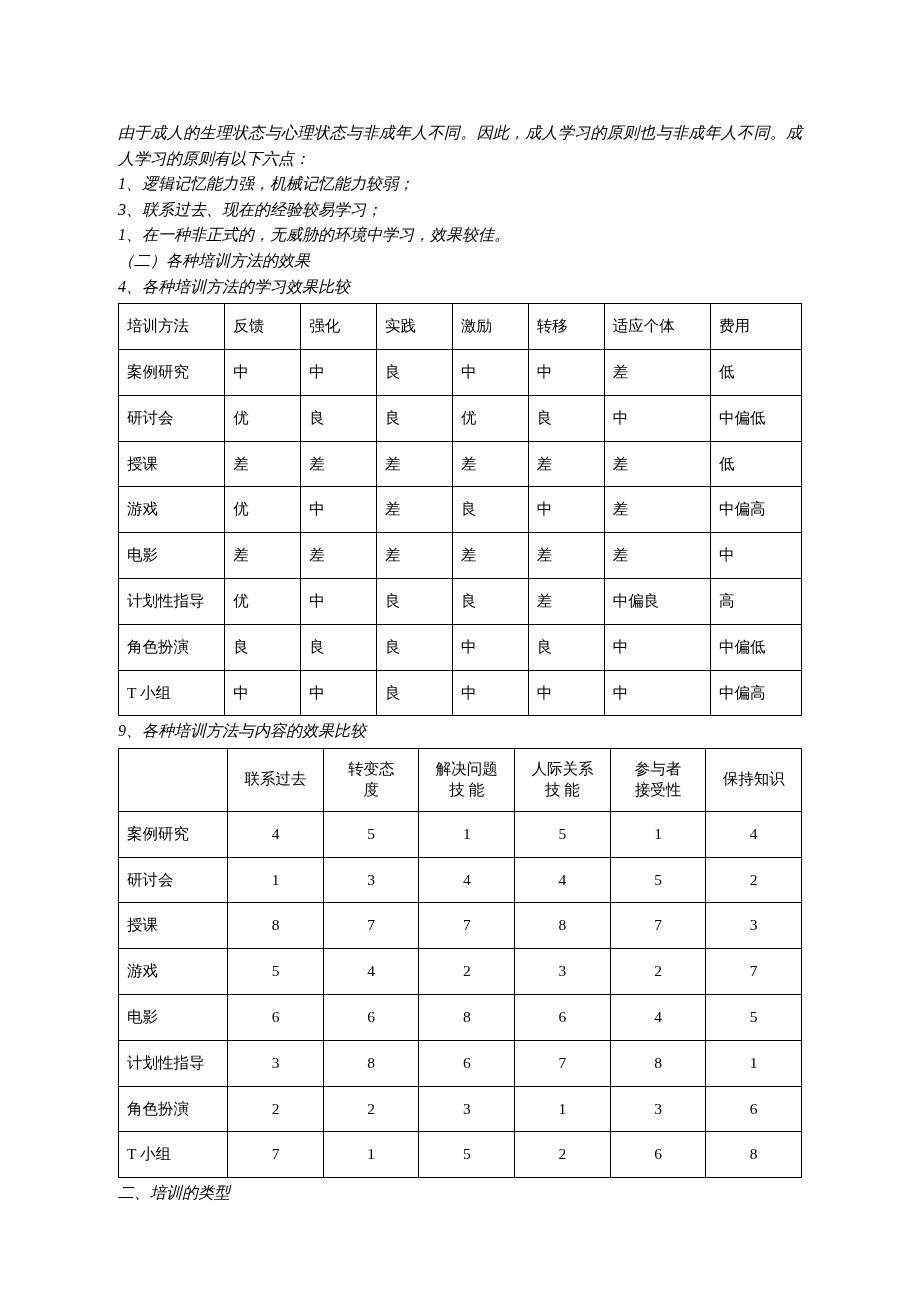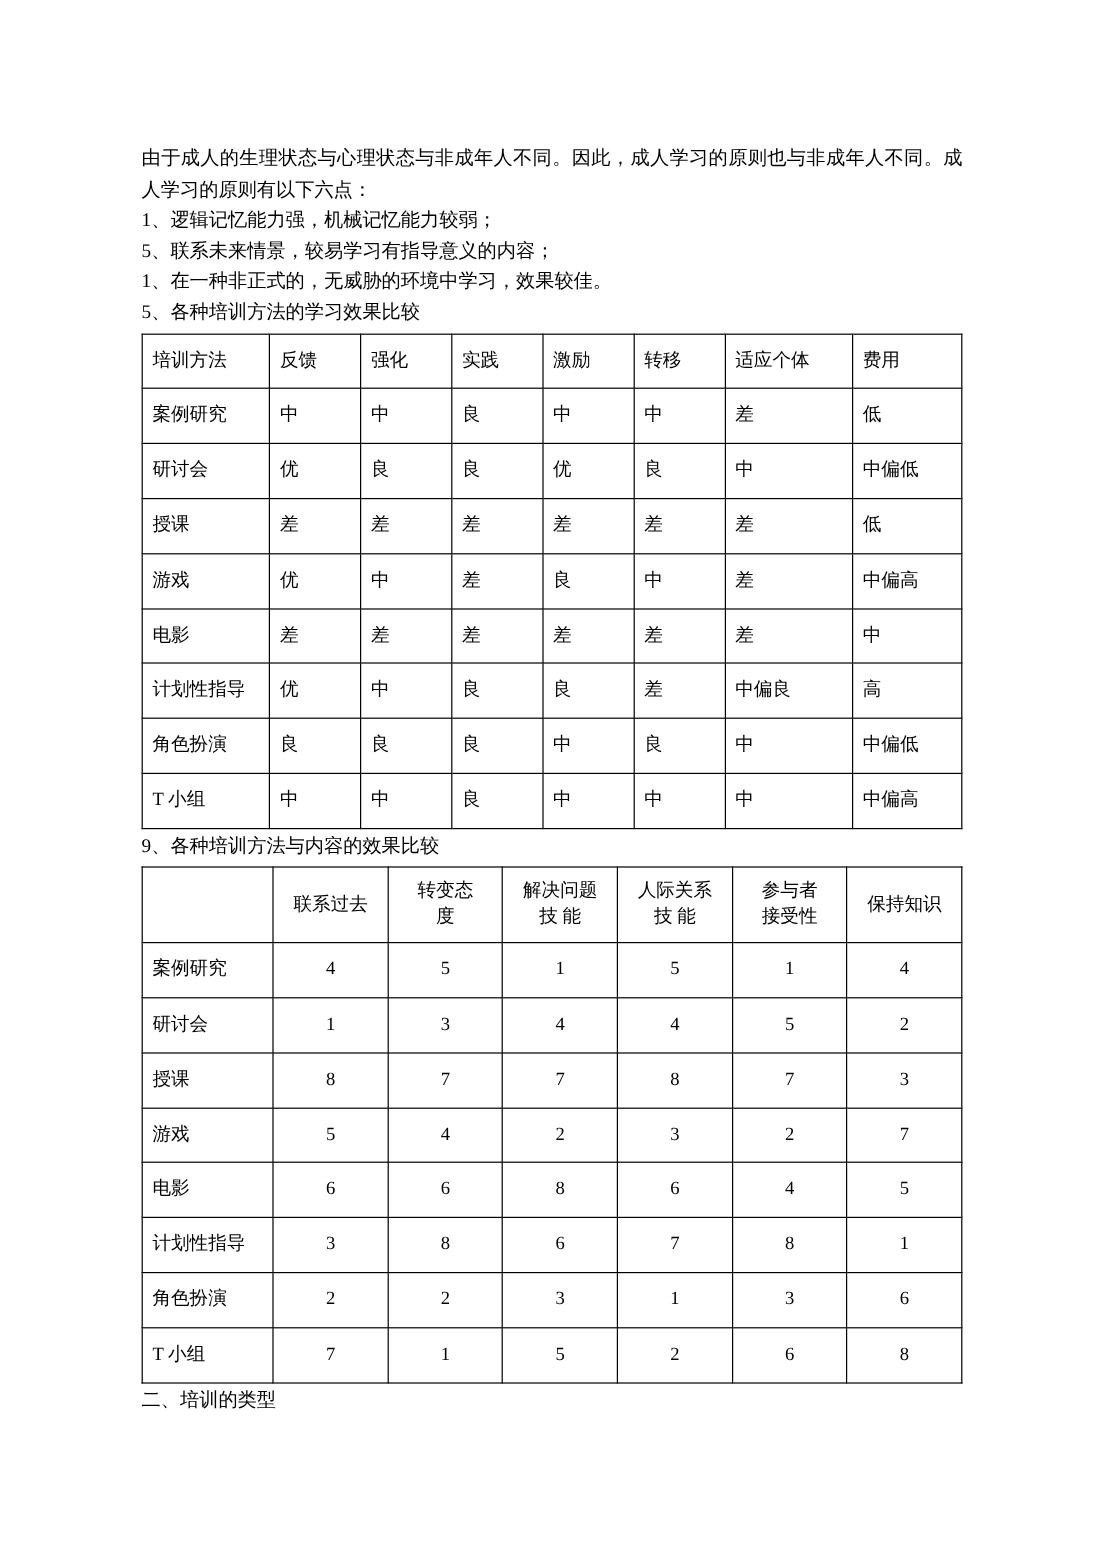--- a/index.html
+++ b/index.html
@@ -13,20 +13,21 @@
   }
   .page {
     width: 920px;
     min-height: 1302px;
     box-sizing: border-box;
     padding: 120px 118px 60px 118px;
   }
   .para {
     margin: 0;
     text-align: justify;
+    font-style: italic;
   }
   table {
     border-collapse: collapse;
     width: 100%;
     margin: 4px 0 2px 0;
     table-layout: fixed;
   }
   td, th {
     border: 1px solid #000;
     padding: 10px 8px;
@@ -46,23 +47,24 @@
     text-align: center;
   }
 </style>
 </head>
 <body>
 
 <div class="page">
 
   <p class="para">由于成人的生理状态与心理状态与非成年人不同。因此，成人学习的原则也与非成年人不同。成人学习的原则有以下六点：</p>
   <p class="para">1、逻辑记忆能力强，机械记忆能力较弱；</p>
-  <p class="para">5、联系未来情景，较易学习有指导意义的内容；</p>
+  <p class="para">3、联系过去、现在的经验较易学习；</p>
   <p class="para">1、在一种非正式的，无威胁的环境中学习，效果较佳。</p>
-  <p class="para">5、各种培训方法的学习效果比较</p>
+  <p class="para">（二）各种培训方法的效果</p>
+  <p class="para">4、各种培训方法的学习效果比较</p>
 
   <table class="t1">
     <colgroup>
       <col style="width:14%">
         <col style="width:10%">
         <col style="width:10%">
         <col style="width:10%">
       <col style="width:10%">
         <col style="width:10%">
         <col style="width:14%">

